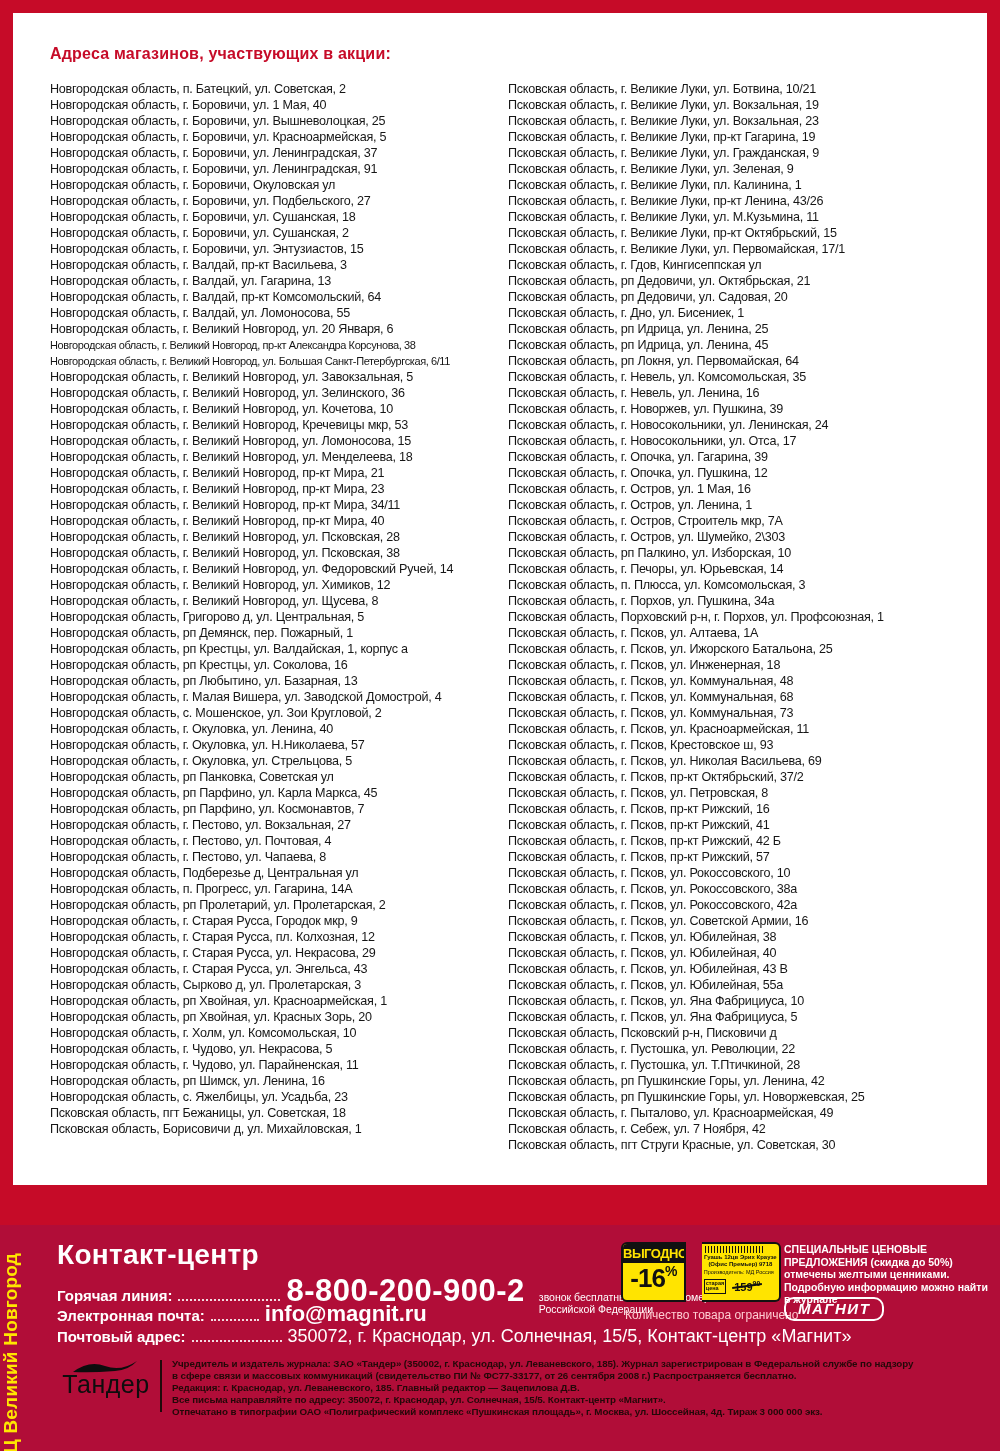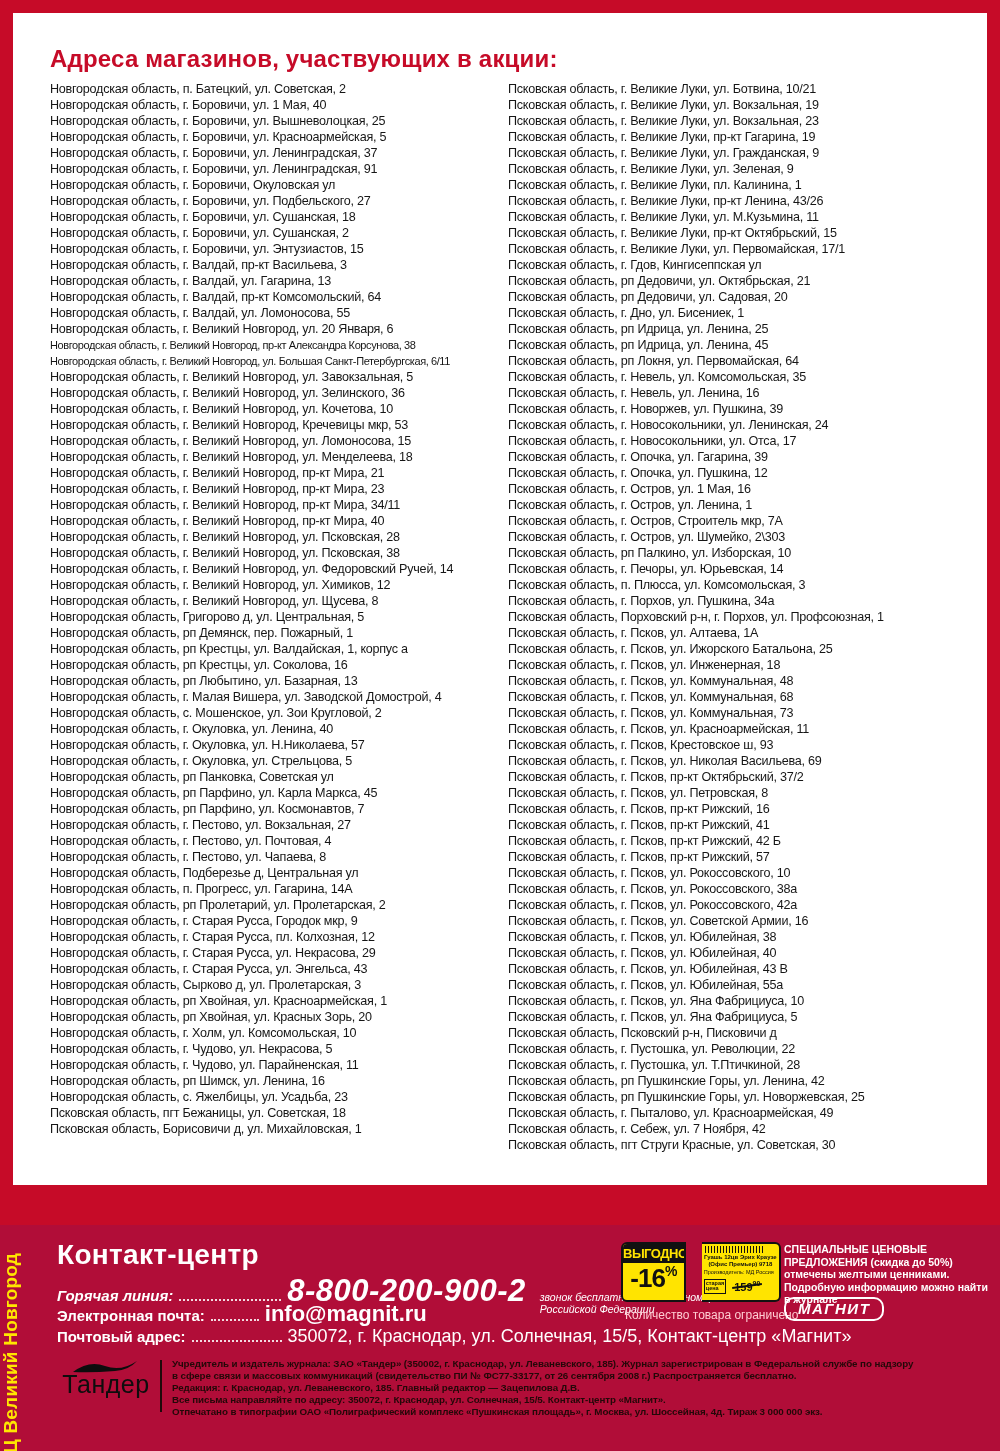--- a/index.html
+++ b/index.html
@@ -8,21 +8,21 @@
     position:relative; width:1000px; height:1451px;
     background:#c60b28; overflow:hidden;
     font-family:"Liberation Sans", sans-serif;
   }
   .content {
     position:absolute; left:13px; top:13px; width:974px; height:1172px;
     background:#ffffff;
   }
   .page-title {
     position:absolute; left:37px; top:32px;
-    font-size:24px; font-weight:bold; color:#c60b28; letter-spacing:0.2px;
+    font-size:16px; font-weight:bold; color:#c60b28; letter-spacing:0.2px;
   }
   .cols { position:absolute; left:0; top:68px; width:974px; }
   .col { position:absolute; top:0; }
   .col-left  { left:37px;  width:456px; }
   .col-right { left:495px; width:470px; }
   .addr-line {
     font-size:12.6px; line-height:16px; color:#161616;
     letter-spacing:-0.25px; white-space:nowrap;
   }
   .addr-line.condensed { font-size:11px; letter-spacing:-0.4px; }
@@ -37,21 +37,21 @@
     font-size:19px; font-weight:bold; color:#ffe600; white-space:nowrap;
     letter-spacing:0.2px;
   }
   .contact-title {
     position:absolute; left:57px; top:14px;
     font-size:28px; font-weight:bold; letter-spacing:0.3px;
   }
   .c-row { position:absolute; left:57px; display:flex; align-items:baseline; }
   .c-row .lbl { font-size:15px; font-weight:bold; white-space:nowrap; }
   .leader { border-bottom:2px dotted rgba(255,255,255,0.85); margin:0 6px 3px 6px; }
-  .row-hot   { top:48px;font-style:italic; }
+  .row-hot   { top:48px; }
   .row-mail  { top:76px; }
   .row-post  { top:101px; }
   .val-phone { font-size:31px; font-weight:bold; letter-spacing:0.5px; white-space:nowrap;text-align:center; }
   .val-mail  { font-size:22px; font-weight:bold; white-space:nowrap; }
   .val-post  { font-size:18px; font-weight:normal; white-space:nowrap; }
   .hot-note  { margin-left:14px; font-size:10.5px; line-height:12px; font-weight:normal; }
 
   
   .pricetag { position:absolute; left:621px; top:17px; width:160px; height:60px; display:flex;gap:16px; }
   .tag-left {

